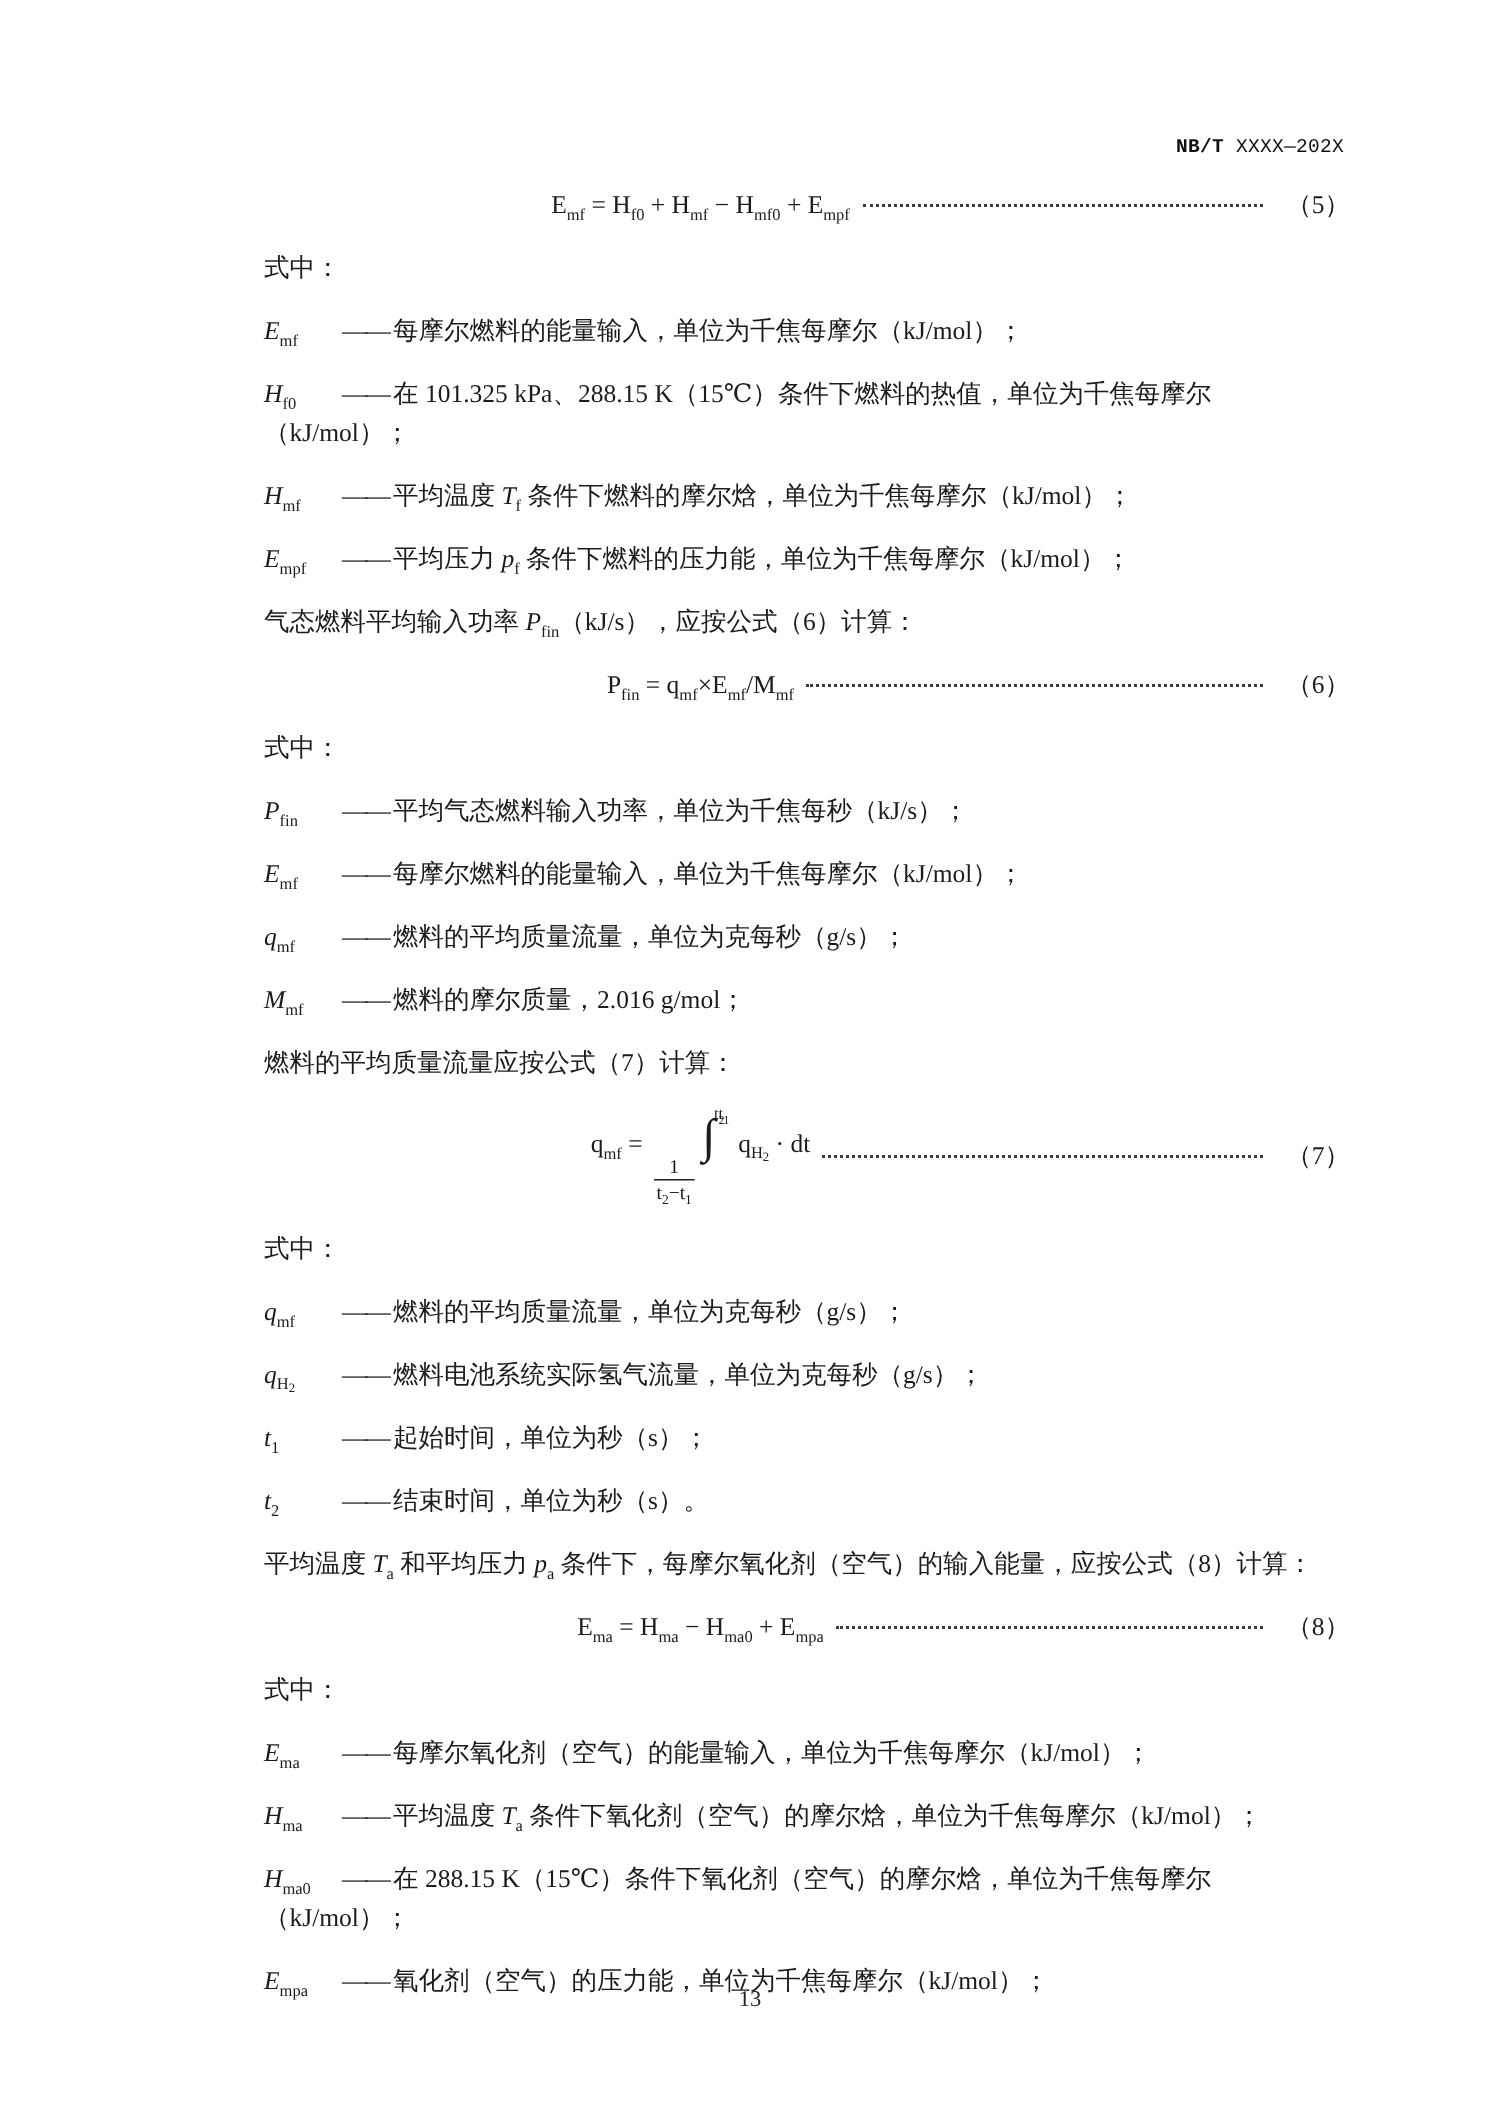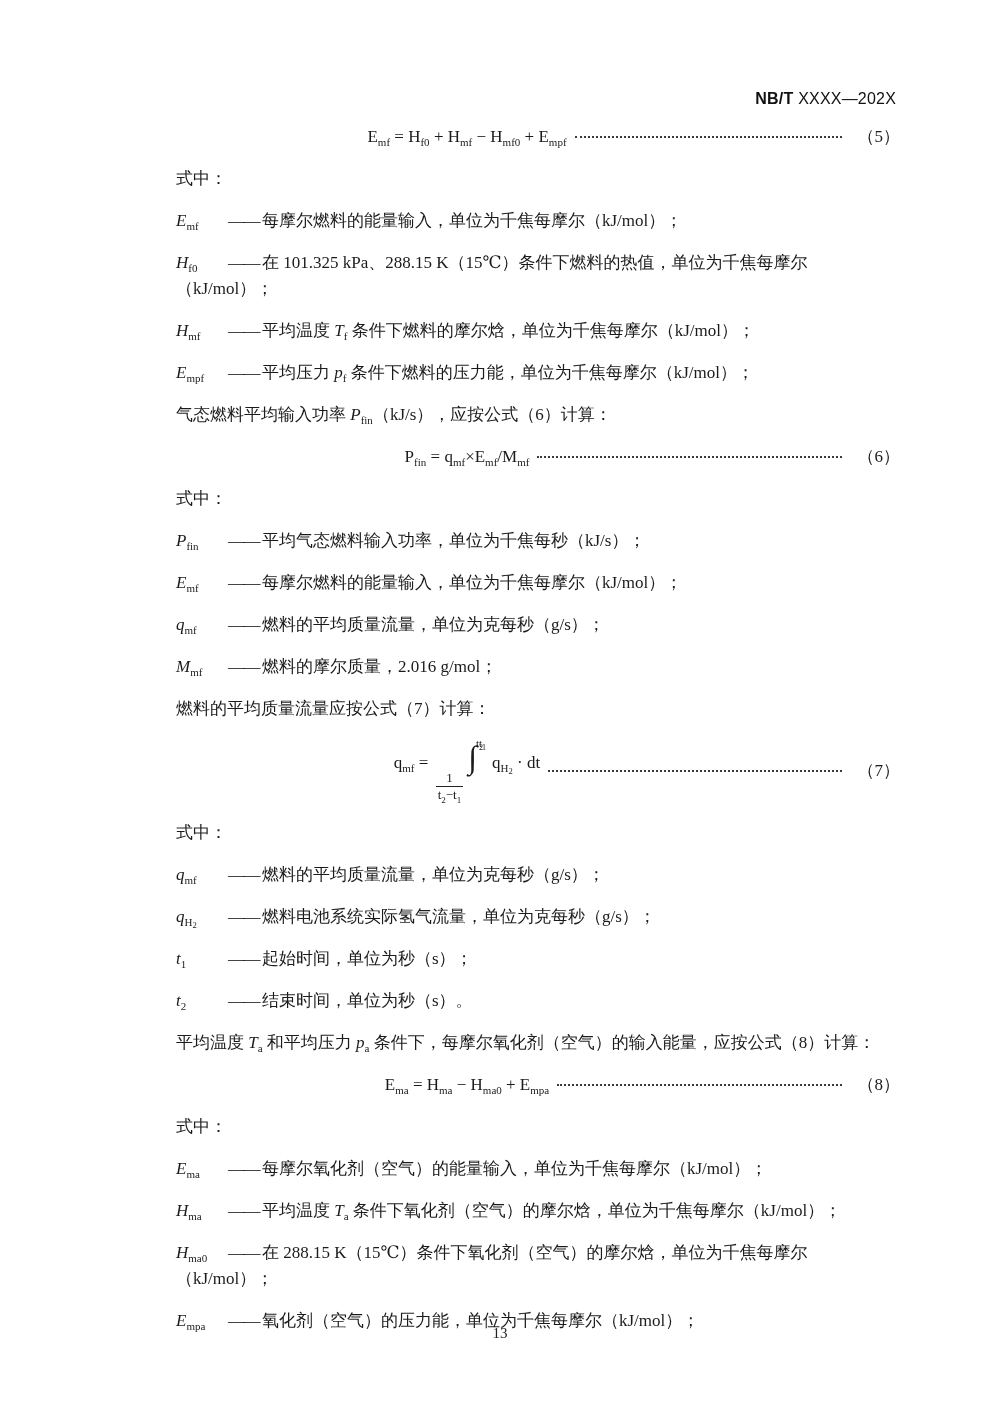--- a/index.html
+++ b/index.html
@@ -1,19 +1,19 @@
 <!DOCTYPE html>
 <html><head>
 <meta charset="utf-8">
 <style>
   html,body{margin:0;padding:0;background:#ffffff;}
   .page{position:relative;width:1000px;height:1414px;background:#fff;overflow:hidden;
         font-family:"Liberation Serif","DejaVu Serif",serif;color:#1b1b1b;}
-  .header{position:absolute;top:90px;right:104px;font-family:Liberation Sans, sans-serif;
-          font-size:16px;letter-spacing:.2px;color:#111;}
+  .header{position:absolute;top:90px;right:104px;font-family:Liberation Mono, monospace;
+          font-size:13px;letter-spacing:.2px;color:#111;}
   .header .hb{font-weight:bold;}
   .main{position:absolute;top:124px;left:100px;width:800px;}
   .row{font-size:17px;line-height:26px;margin:0 0 16px 0;}
   .indented{margin-left:76px;}
   .heading{margin-left:0;color:#111;}
   
   .formula-row{display:flex;align-items:center;margin:0 0 16px 0;font-size:17px;line-height:26px;}
   .sp{flex:1;}
   .formula{white-space:nowrap;}
   .dots{flex:1;height:0;border-bottom:2.4px dotted #3c3c3c;margin:0 8px;align-self:center;}

